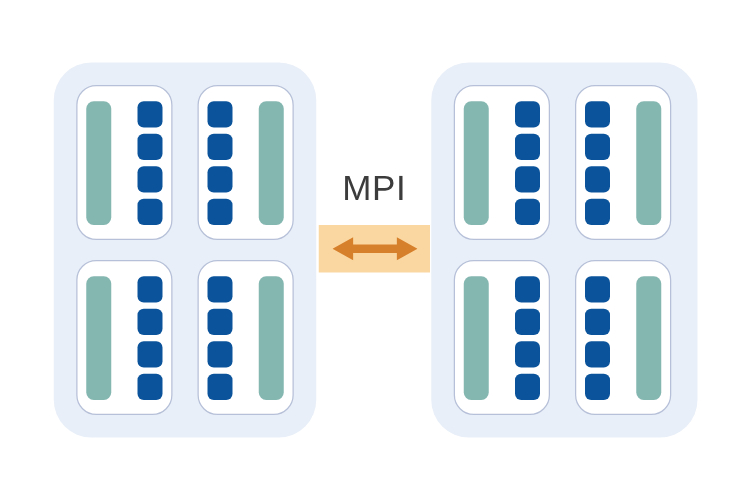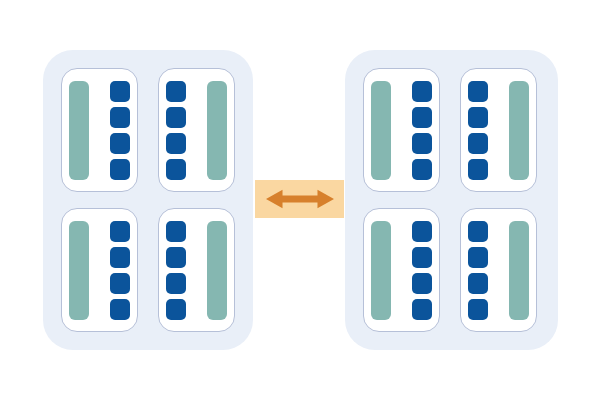--- a/index.html
+++ b/index.html
@@ -121,20 +121,21 @@
         <div class="core-column">
           <div class="core"></div>
           <div class="core"></div>
           <div class="core"></div>
           <div class="core"></div>
         </div>
         <div class="memory-bar"></div>
       </div>
     </div>
 
+  <div class="mpi-label">MPI</div>
 
   <div class="link-band">
     <svg width="68" height="24" viewBox="0 0 70 24" aria-hidden="true">
       <path class="arrow-shape" d="M0,12 L17,2.5 L17,8.4 L53,8.4 L53,2.5 L70,12 L53,21.5 L53,15.6 L17,15.6 L17,21.5 Z"></path>
     </svg>
   </div>
 
   <div class="node node-right">
       <div class="processor">
         <div class="memory-bar"></div>

